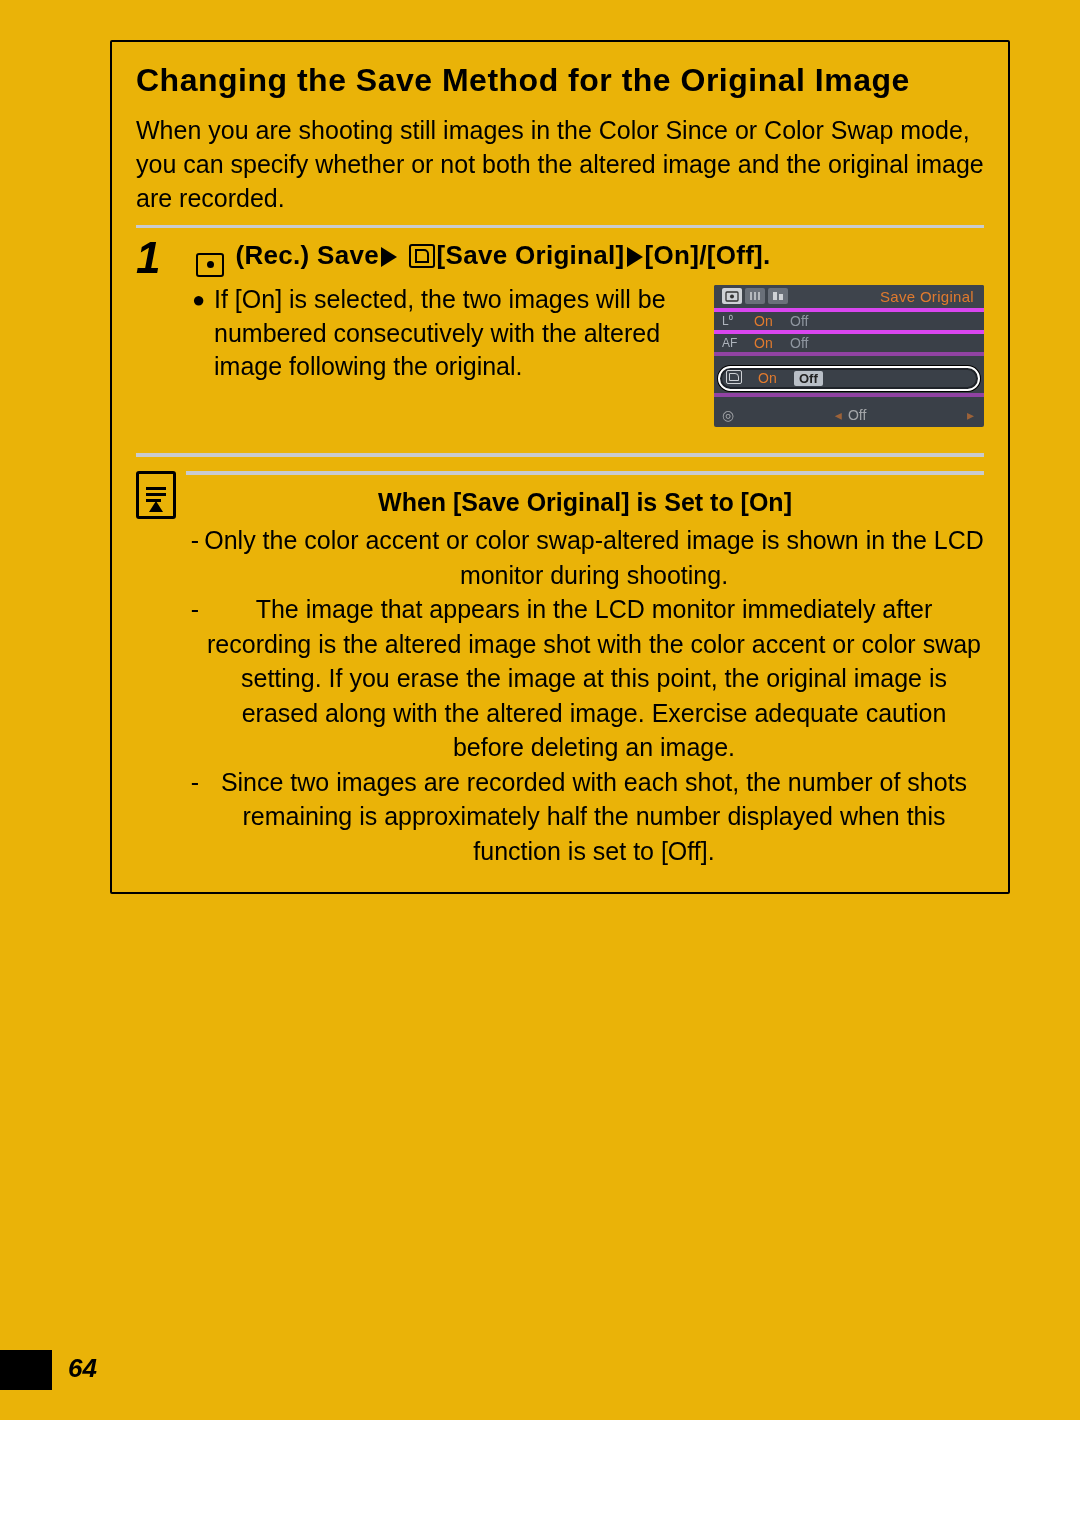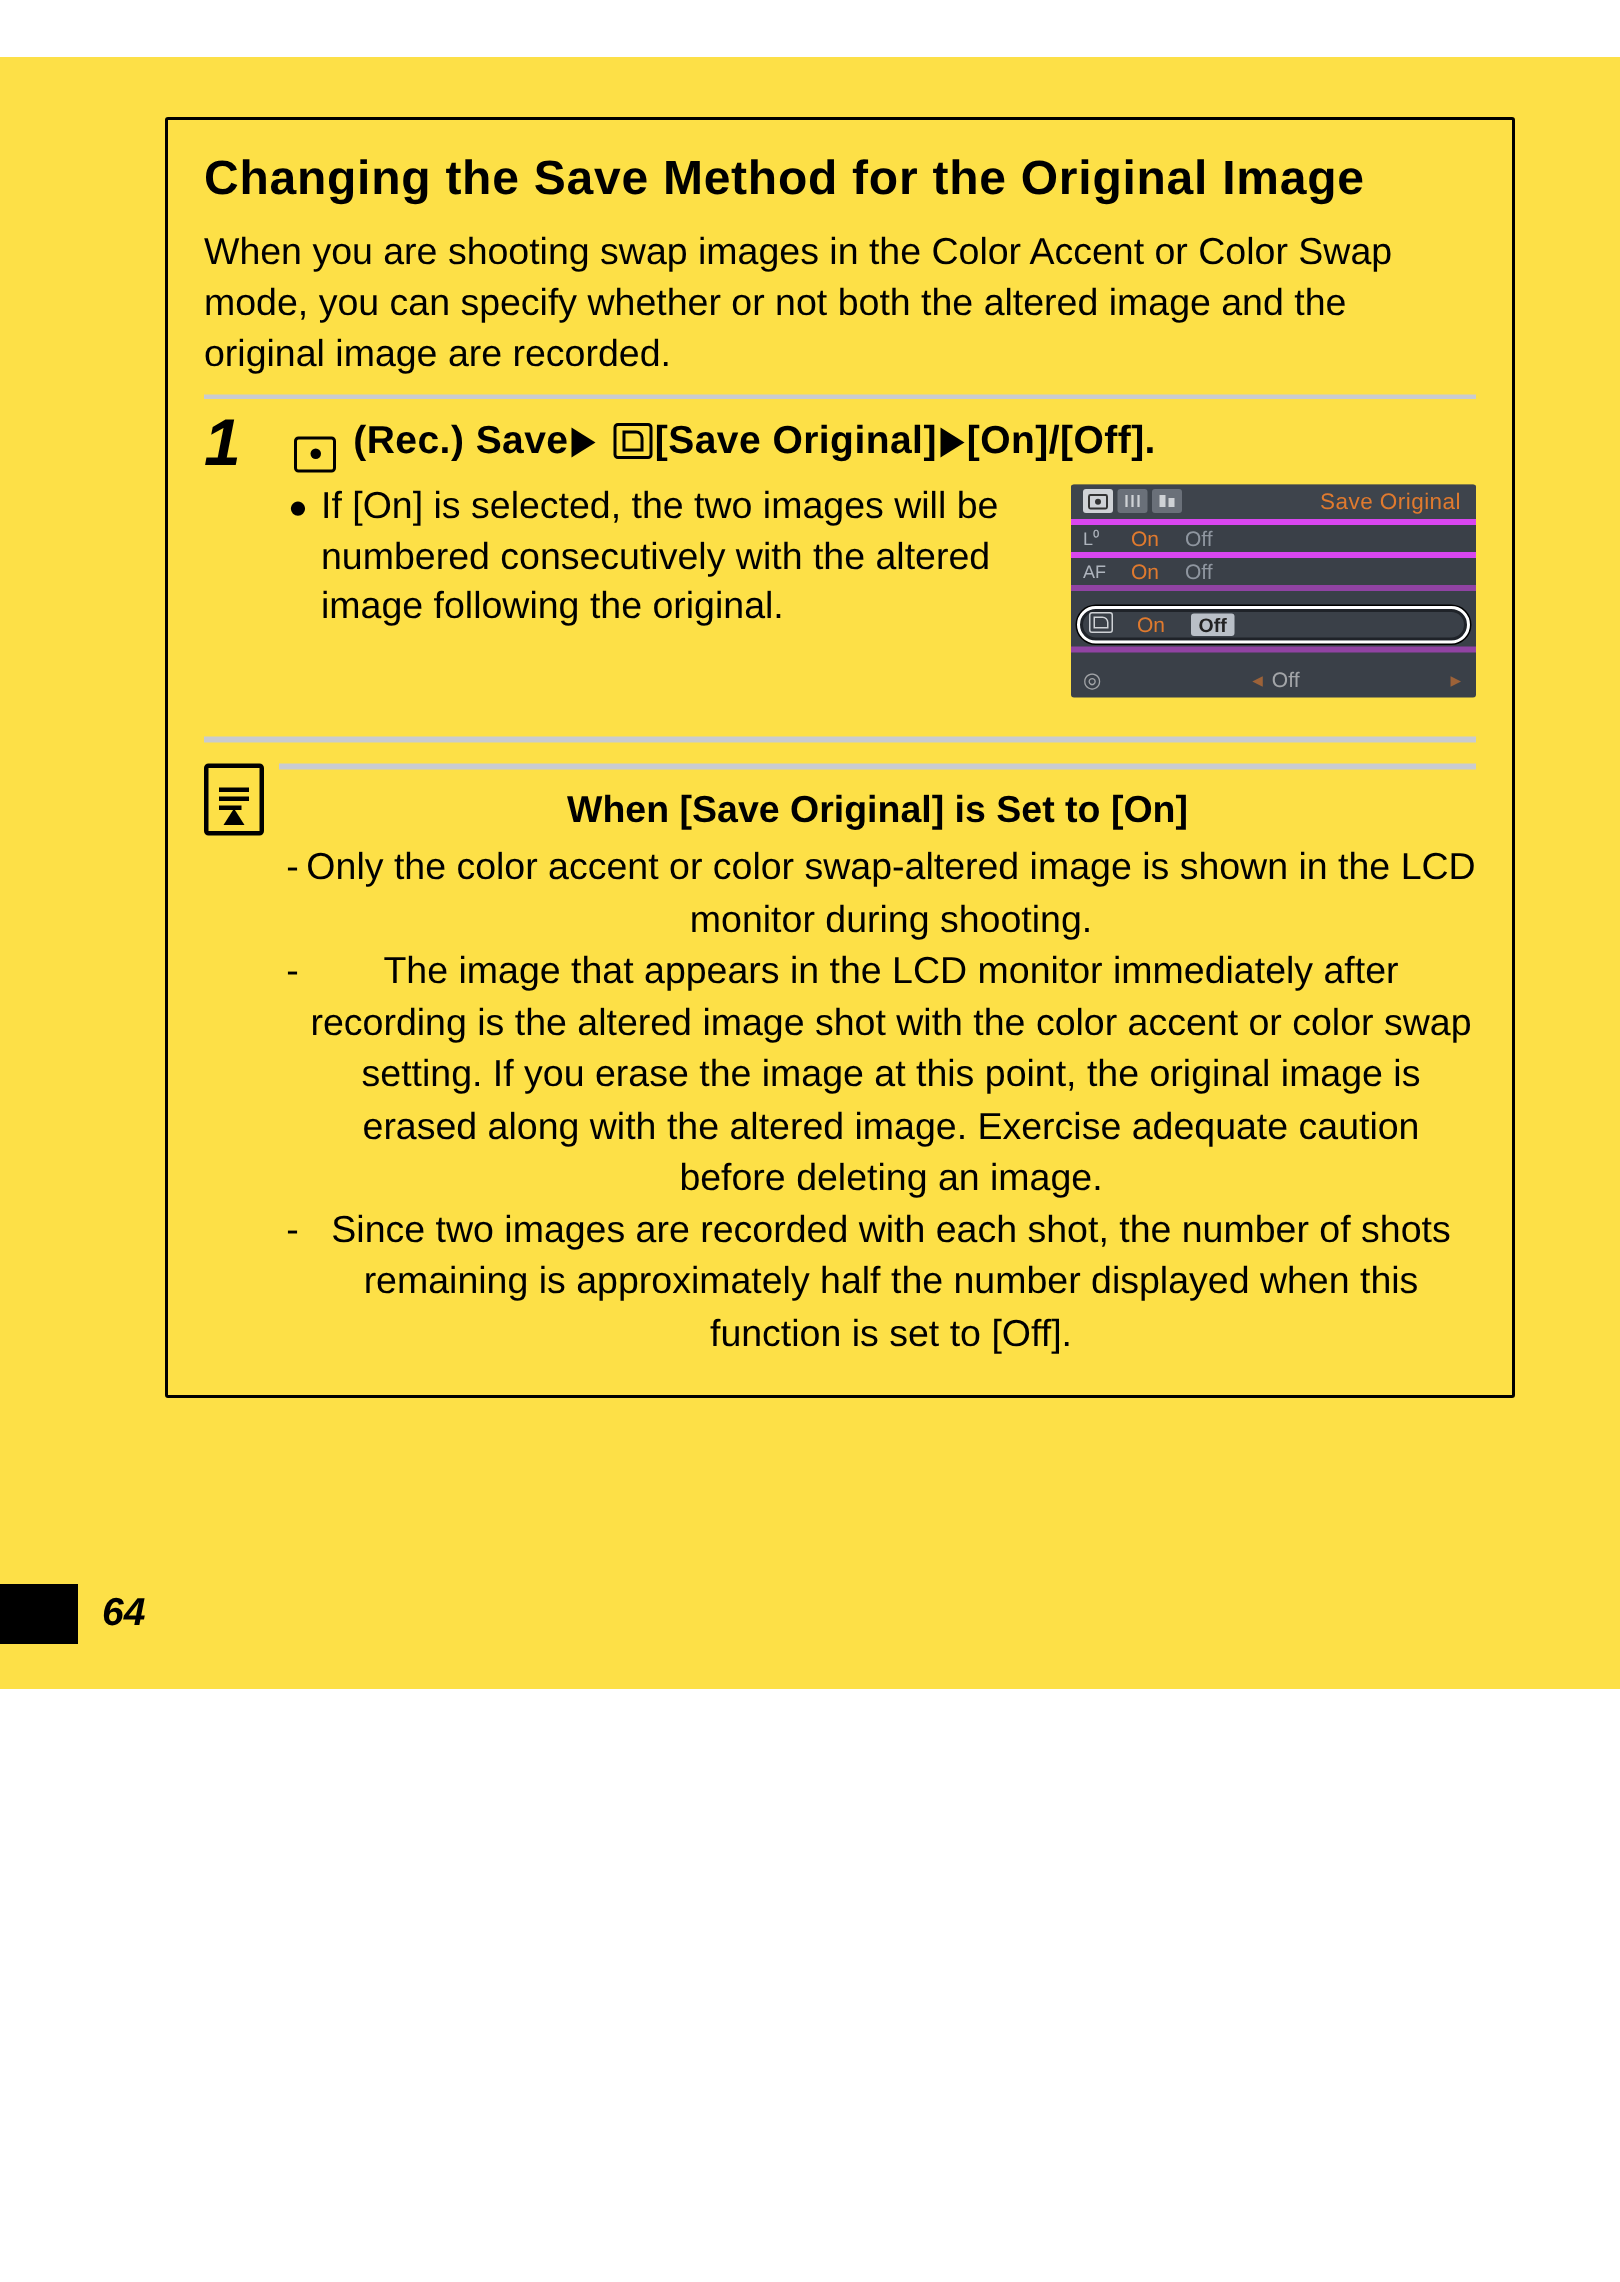--- a/index.html
+++ b/index.html
@@ -5,25 +5,24 @@
   * { box-sizing: border-box; }
   html, body {
     margin: 0;
     padding: 0;
     background: #fff;
     font-family: Arial, Helvetica, sans-serif;
     color: #000;
   }
   .page {
     width: 1080px;
-    height: 1088px;
+    height: 1420px;
     position: relative;
-    background: #fde047;
+    background: #eab308;
     padding: 40px 70px 0 110px;
-    margin-top: 38px;
   }
   .outer-box {
     border: 2px solid #000;
     border-radius: 2px;
     padding: 18px 24px 24px 24px;
   }
   .section-title {
     font-family: Arial, Helvetica, sans-serif;
     font-weight: 900;
     font-size: 32px;
@@ -235,21 +234,21 @@
   .clearfix::after { content:""; display:block; clear:both; }
 </style>
 </head>
 <body>
 
 <div class="page">
   <div class="outer-box">
 
     <h2 class="section-title">Changing the Save Method for the Original Image</h2>
 
-    <p class="intro">When you are shooting swap images in the Color Accent or Color Swap mode, you can specify whether or not both the altered image and the original image are recorded.</p>
+    <p class="intro">When you are shooting still images in the Color Since or Color Swap mode, you can specify whether or not both the altered image and the original image are recorded.</p>
 
     <div class="step-top-rule"></div>
 
     <div class="step">
       <div class="step-num">1</div>
       <div class="step-body">
 
         <p class="step-heading">
           <span class="icon-box">
               <span class="dot"></span>

